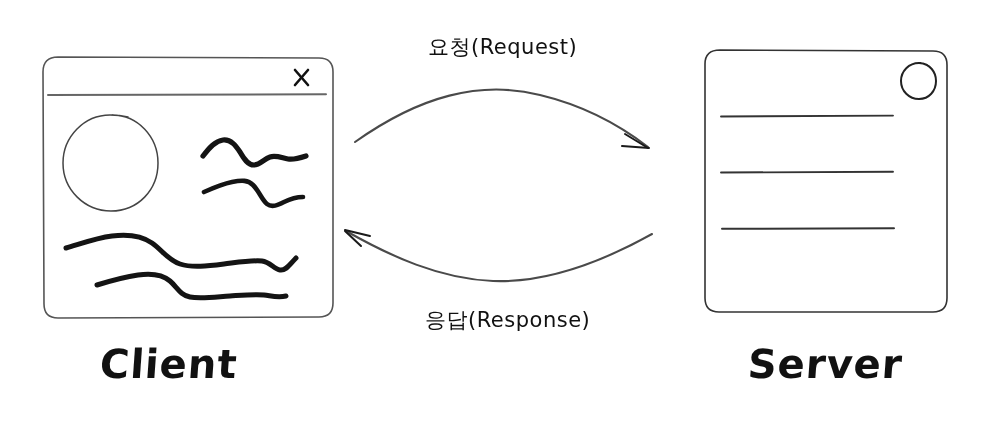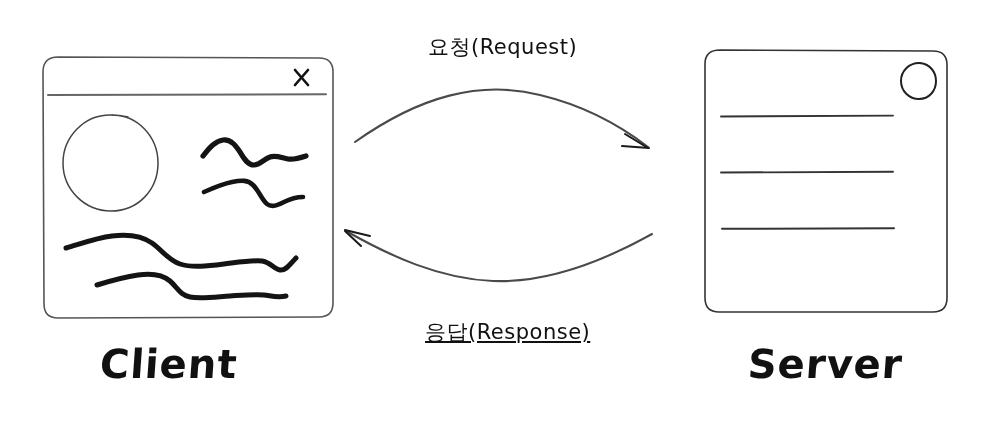--- a/index.html
+++ b/index.html
@@ -29,24 +29,23 @@
     font-family: "DejaVu Sans", sans-serif;
   }
   #label-request {
     left: 428px;
     top: 33px;
     font-size: 21px;
     letter-spacing: 0.5px;
   }
   #label-response {
     left: 425px;
-    top: 318px;
+    top: 306px;
     font-size: 21px;
     letter-spacing: 0.5px;
-    text-decoration: underline;
   }
   #label-client {
     left: 100px;
     top: 341px;
     font-size: 40px;
     font-weight: 600;
     letter-spacing: 1px;
     transform: skewX(-4deg);
   }
   #label-server {

